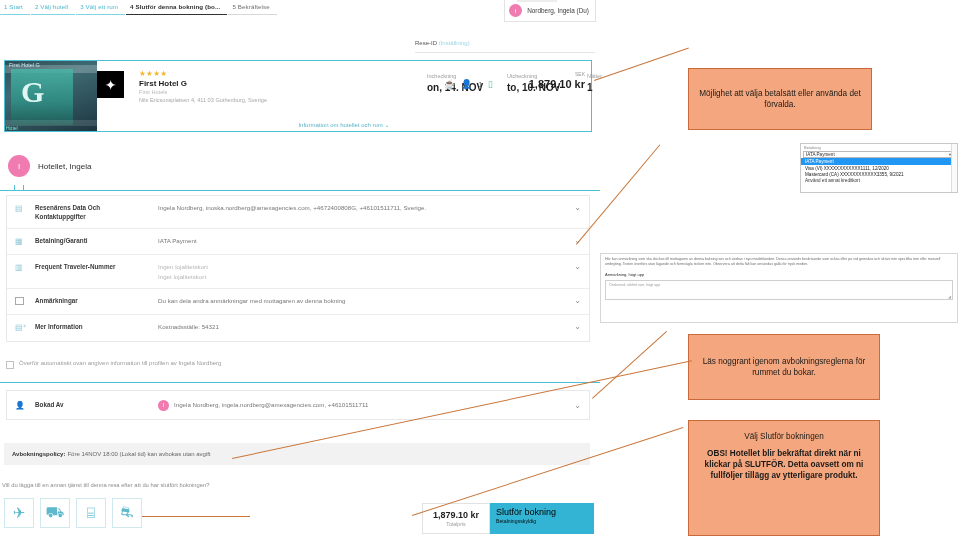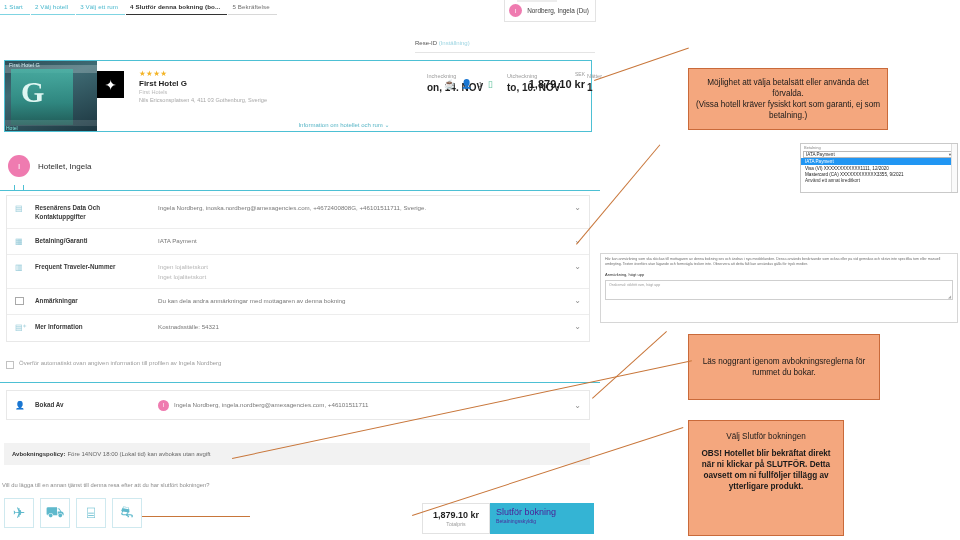--- a/index.html
+++ b/index.html
@@ -161,21 +161,21 @@
   
   .totalbox {
     position:absolute; left:422px; top:503px; width:68px; height:31px;
     border:1px solid #e2e2e2; background:#fff;
     display:flex; flex-direction:column; align-items:center; justify-content:center;
   }
   .totalbox .amt { font-size:9px; font-weight:bold; color:#1f1f1f; }
   .totalbox .lb { font-size:5.2px; color:#9c9c9c; margin-top:1px; }
   .cta {
     position:absolute; left:490px; top:503px; width:104px; height:31px;
-    background:#34b4d4; color:#4c1d95; padding:4px 8px 0 6px;
+    background:#34b4d4; color:#000000; padding:4px 8px 0 6px;
   }
   .cta .t1 { font-size:9px; }
   .cta .t2 { font-size:5.2px; opacity:.92; margin-top:1px; }
 
   
   .note {
     position:absolute; background:#f4a77e; border:1px solid #c96a3a;
     color:#1a1a1a; text-align:center; font-size:8.2px; line-height:1.35;
     display:flex; flex-direction:column; align-items:center; justify-content:center;
     padding:4px 6px;
@@ -381,23 +381,22 @@
       <div class="amt">1,879.10 kr</div>
       <div class="lb">Totalpris</div>
     </div>
     <div class="cta">
       <div class="t1">Slutför bokning</div>
       <div class="t2">Betalningsskyldig</div>
     </div>
   </div>
 
 
-  <div class="note" style="left:688px; top:68px; width:200px; height:62px;">
+  <div class="note" style="left:688px; top:68px; width:184px; height:62px;">
     <div>Möjlighet att välja betalsätt eller använda det förvalda.</div>
-    <div>(Vissa hotell kräver fysiskt kort som garanti, ej som betalning.)</div>
   </div>
 
   <div class="paypanel">
     <div class="scroll"></div>
     <div class="lbl">Betalning</div>
     <div class="selrow">
       <span>IATA Payment</span>
       <span class="caret">▼</span>
     </div>
     <div class="opt hl">IATA Payment</div>
@@ -413,21 +412,21 @@
     <div class="field">
       <div class="ph">Önskemål: rökfritt rum, högt upp</div>
       <div class="grip">◢</div>
     </div>
   </div>
 
   <div class="note" style="left:688px; top:334px; width:192px; height:66px;">
     <div>Läs noggrant igenom avbokningsreglerna för rummet du bokar.</div>
   </div>
 
-  <div class="note" style="left:688px; top:420px; width:156px; height:116px; justify-content:flex-start; padding-top:10px;">
+  <div class="note" style="left:688px; top:420px; width:192px; height:116px; justify-content:flex-start; padding-top:10px;">
     <div>Välj Slutför bokningen</div>
     <div class="gap"></div>
     <div style="font-weight:bold">OBS! Hotellet blir bekräftat direkt när ni klickar på SLUTFÖR. Detta oavsett om ni fullföljer tillägg av ytterligare produkt.</div>
   </div>
 
 
   <div class="ln" style="left:594px; top:80px; width:100px; transform:rotate(-19deg);"></div>
   <div class="ln" style="left:576px; top:244px; width:130px; transform:rotate(-50deg);"></div>
   <div class="ln" style="left:592px; top:398px; width:100px; transform:rotate(-42deg);"></div>
   <div class="ln" style="left:232px; top:458px; width:470px; transform:rotate(-12deg);"></div>

